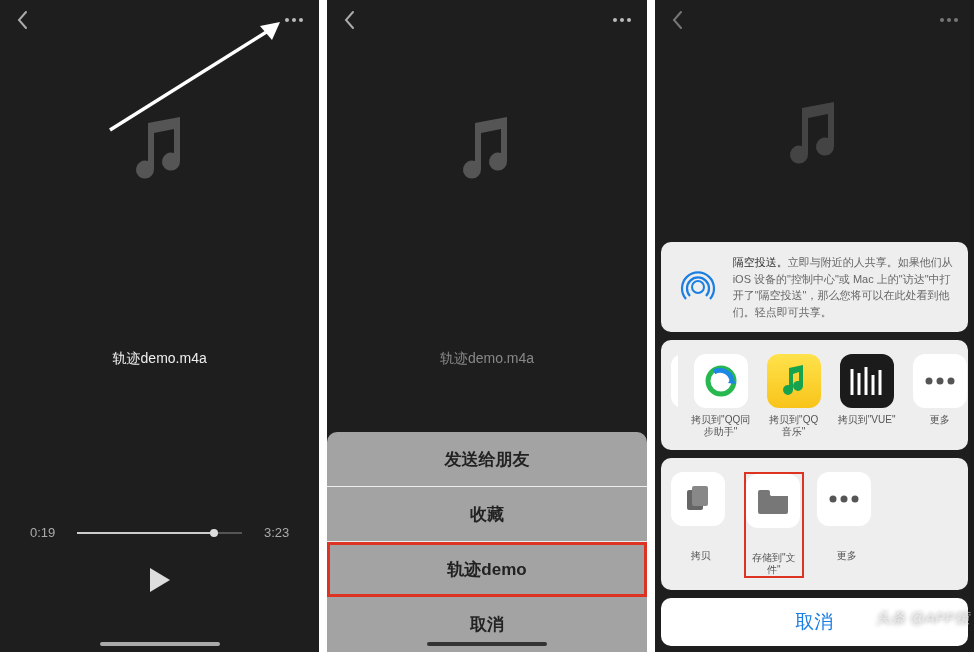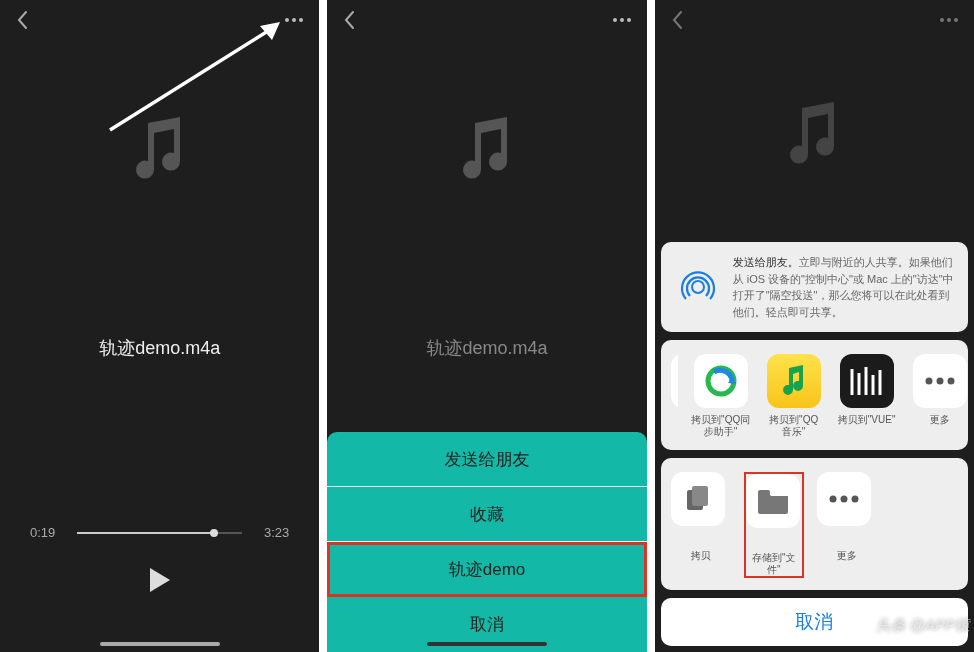--- a/index.html
+++ b/index.html
@@ -31,25 +31,25 @@
     .more-dots span { width: 4px; height: 4px; border-radius: 50%; background: #bbb; display: block; }
     .music-placeholder {
       position: absolute;
       top: 115px;
       left: 50%;
       transform: translateX(-50%);
       color: #555;
     }
     .filename {
       position: absolute;
-      top: 336px;
+      top: 350px;
       width: 100%;
       text-align: center;
       color: #eee;
-      font-size: 18px;
+      font-size: 14px;
       font-weight: 500;
     }
     .player-controls {
       position: absolute;
       bottom: 60px;
       width: 100%;
       padding: 0 30px;
     }
     .progress-row {
       display: flex;
@@ -107,23 +107,24 @@
       top: 10px;
       left: 100px;
       pointer-events: none;
     }
     
     
     .action-sheet {
       position: absolute;
       bottom: 0;
       width: 100%;
-      background: #14b8a6;
+      background: #a3a3a3;
       border-top-left-radius: 10px;
       border-top-right-radius: 10px;
+      font-weight: bold;
     }
     .action-row {
       height: 55px;
       display: flex;
       align-items: center;
       justify-content: center;
       font-size: 17px;
       color: #222;
       border-bottom: 1px solid #eee;
     }
@@ -198,21 +199,21 @@
       background: #fff;
       border-radius: 10px;
       margin: 0 6px 6px 6px;
       height: 48px;
       display: flex; align-items: center; justify-content: center;
       font-size: 19px;
       color: #1b7ee2;
     }
     .watermark {
       position: absolute;
-      bottom: 17px;
+      bottom: 24px;
       right: 4px;
       font-size: 15px;
       color: rgba(240,240,240,.65);
       font-style: italic;
       text-shadow: 0 0 4px rgba(0,0,0,.4);
     }
   </style>
 </head>
 <body>
 
@@ -300,21 +301,21 @@
   <div class="share-sheet">
     <div class="airdrop-card">
       <div class="airdrop-icon-wrap">
         <svg width="42" height="42" viewBox="0 0 42 42">
           <circle cx="21" cy="21" r="6" stroke="#1b7ee2" stroke-width="2" fill="none"></circle>
           <path d="M9 33 A16 16 0 1 1 33 33" stroke="#1b7ee2" stroke-width="2.2" fill="none"></path>
           <path d="M13 30 A11 11 0 1 1 29 30" stroke="#1b7ee2" stroke-width="2.2" fill="none"></path>
         </svg>
       </div>
       <div class="airdrop-text">
-        <span style="color:#333">发送给朋友。</span><span>立即与附近的人共享。如果他们从 iOS 设备的"控制中心"或 Mac 上的"访达"中打开了"隔空投送"，那么您将可以在此处看到他们。轻点即可共享。</span>
+        <span style="color:#333">隔空投送。</span><span>立即与附近的人共享。如果他们从 iOS 设备的"控制中心"或 Mac 上的"访达"中打开了"隔空投送"，那么您将可以在此处看到他们。轻点即可共享。</span>
       </div>
     </div>
 
     <div class="apps-row">
       <div class="app-item first-cut">
         <div class="app-icon" style="background:#fff"></div>
       </div>
       <div class="app-item">
         <div class="app-icon" style="background:#fff">
           <svg width="38" height="38" viewBox="0 0 38 38">

